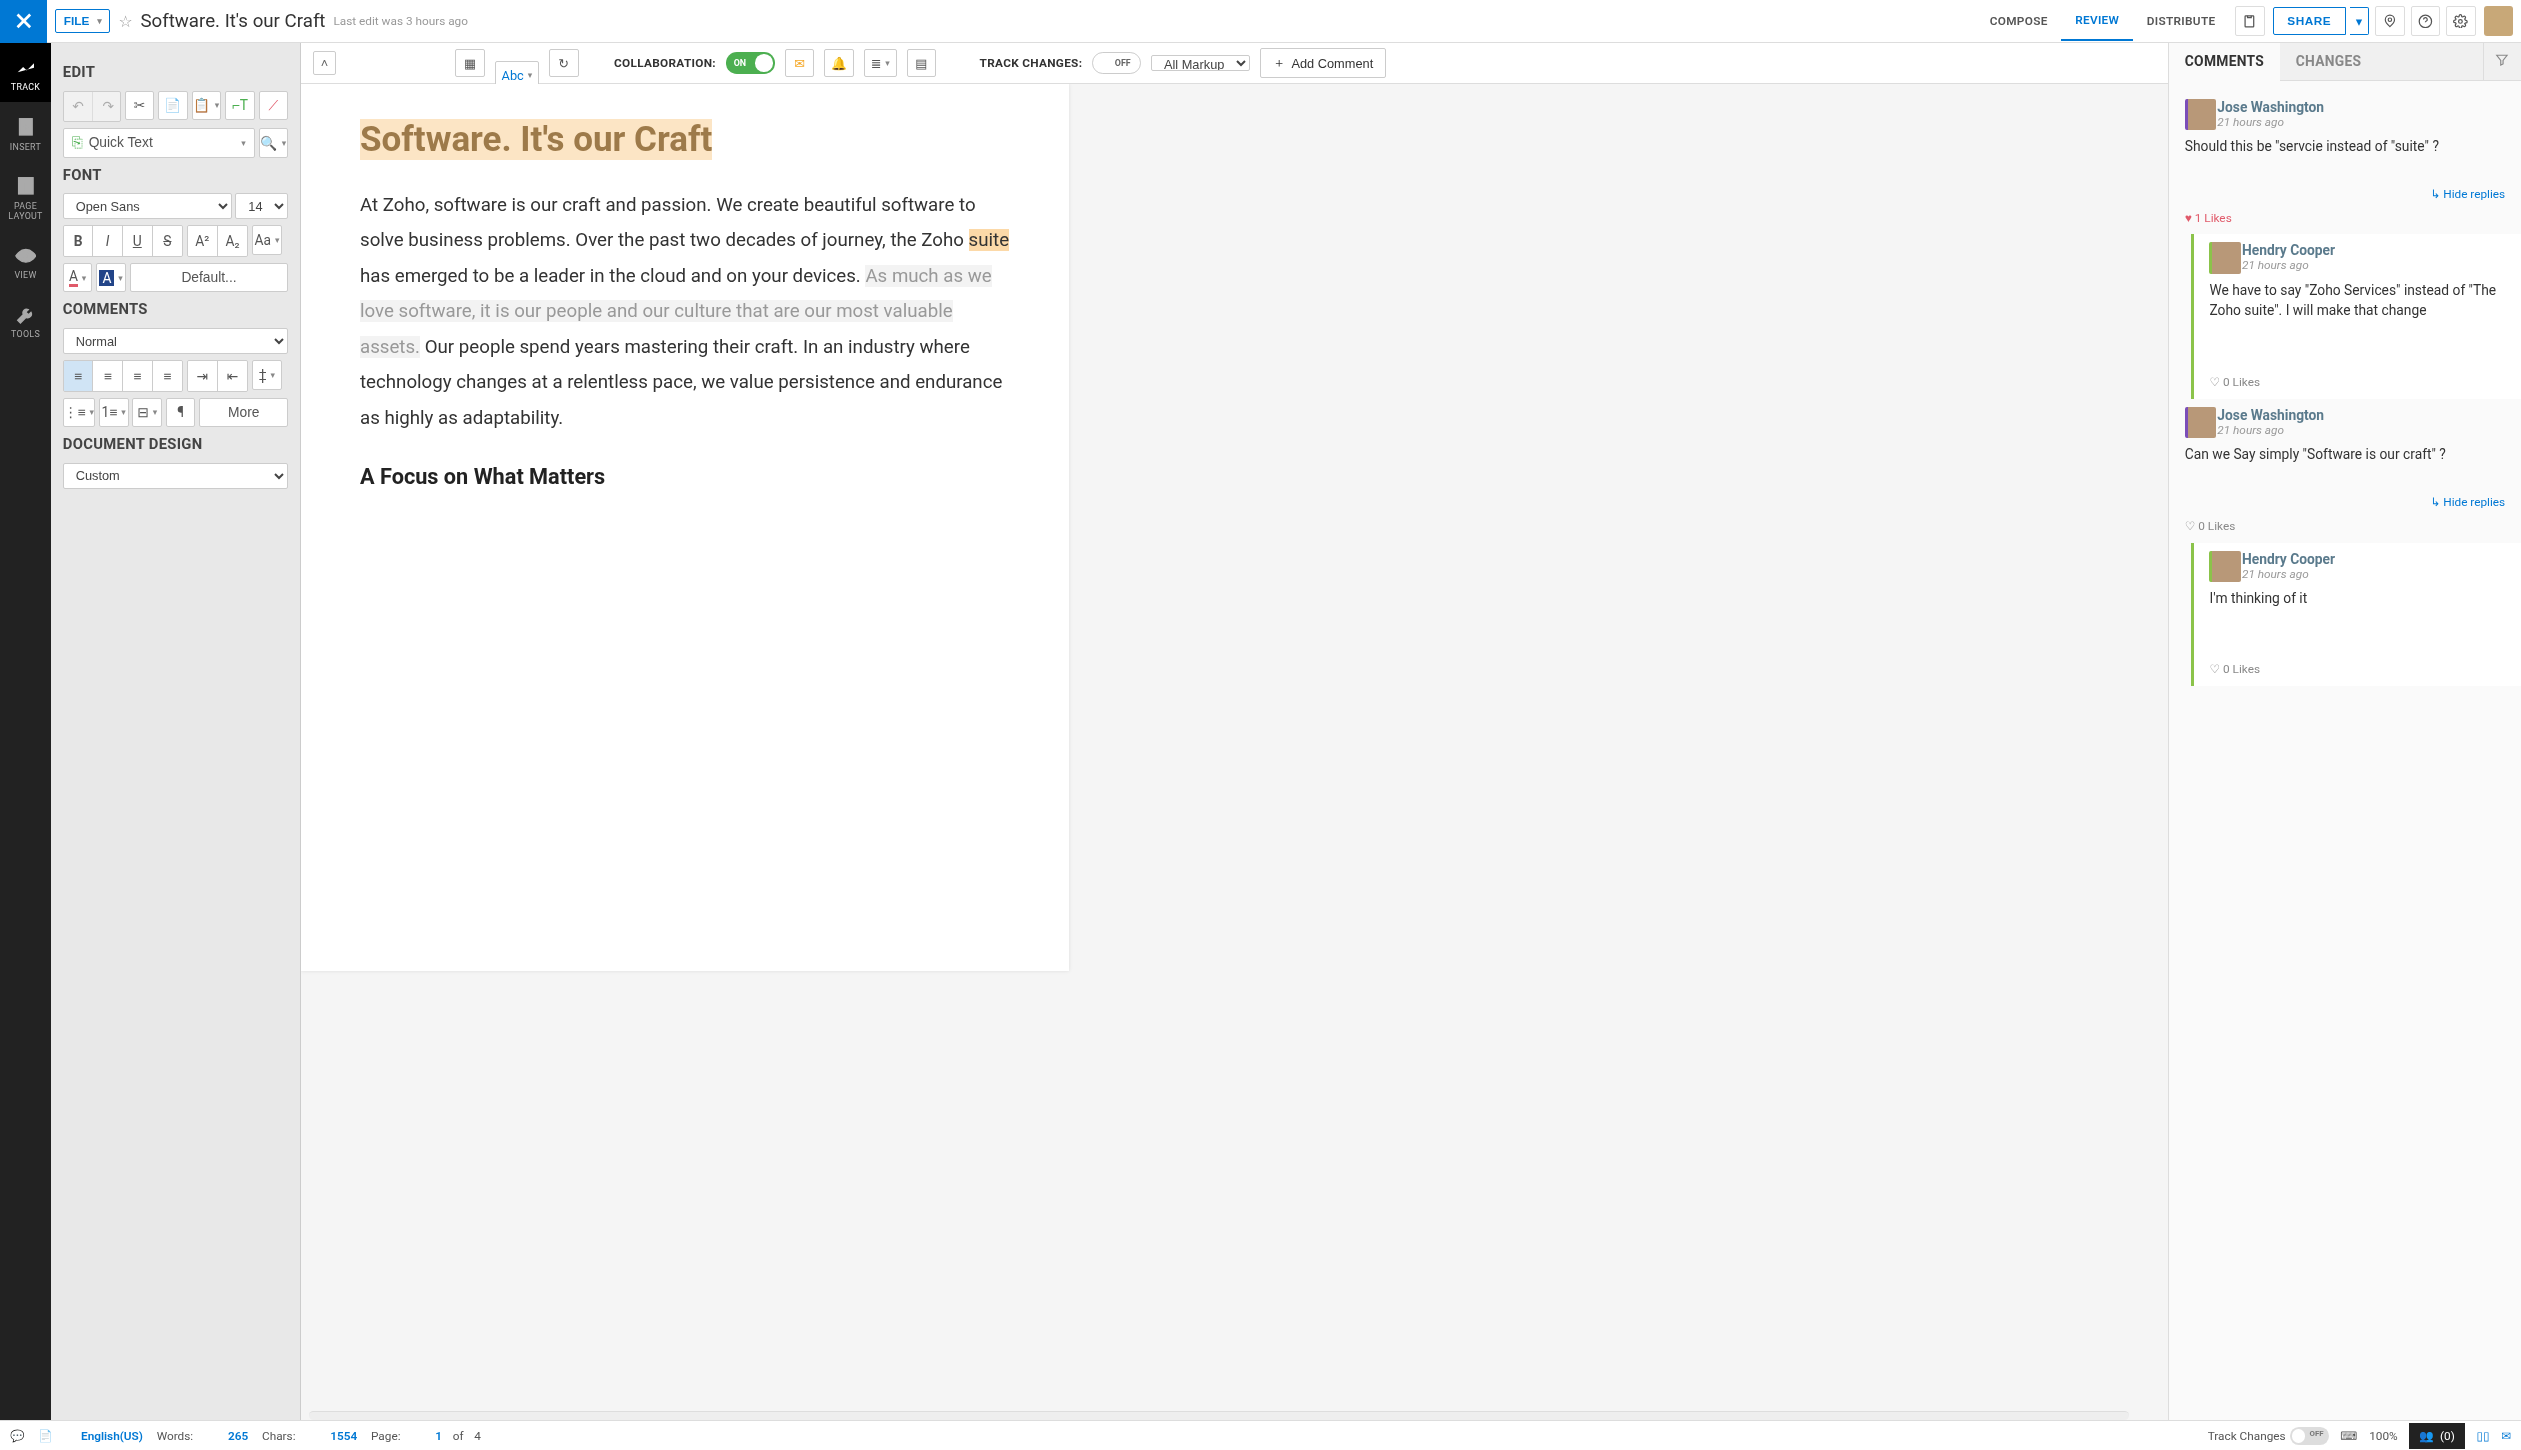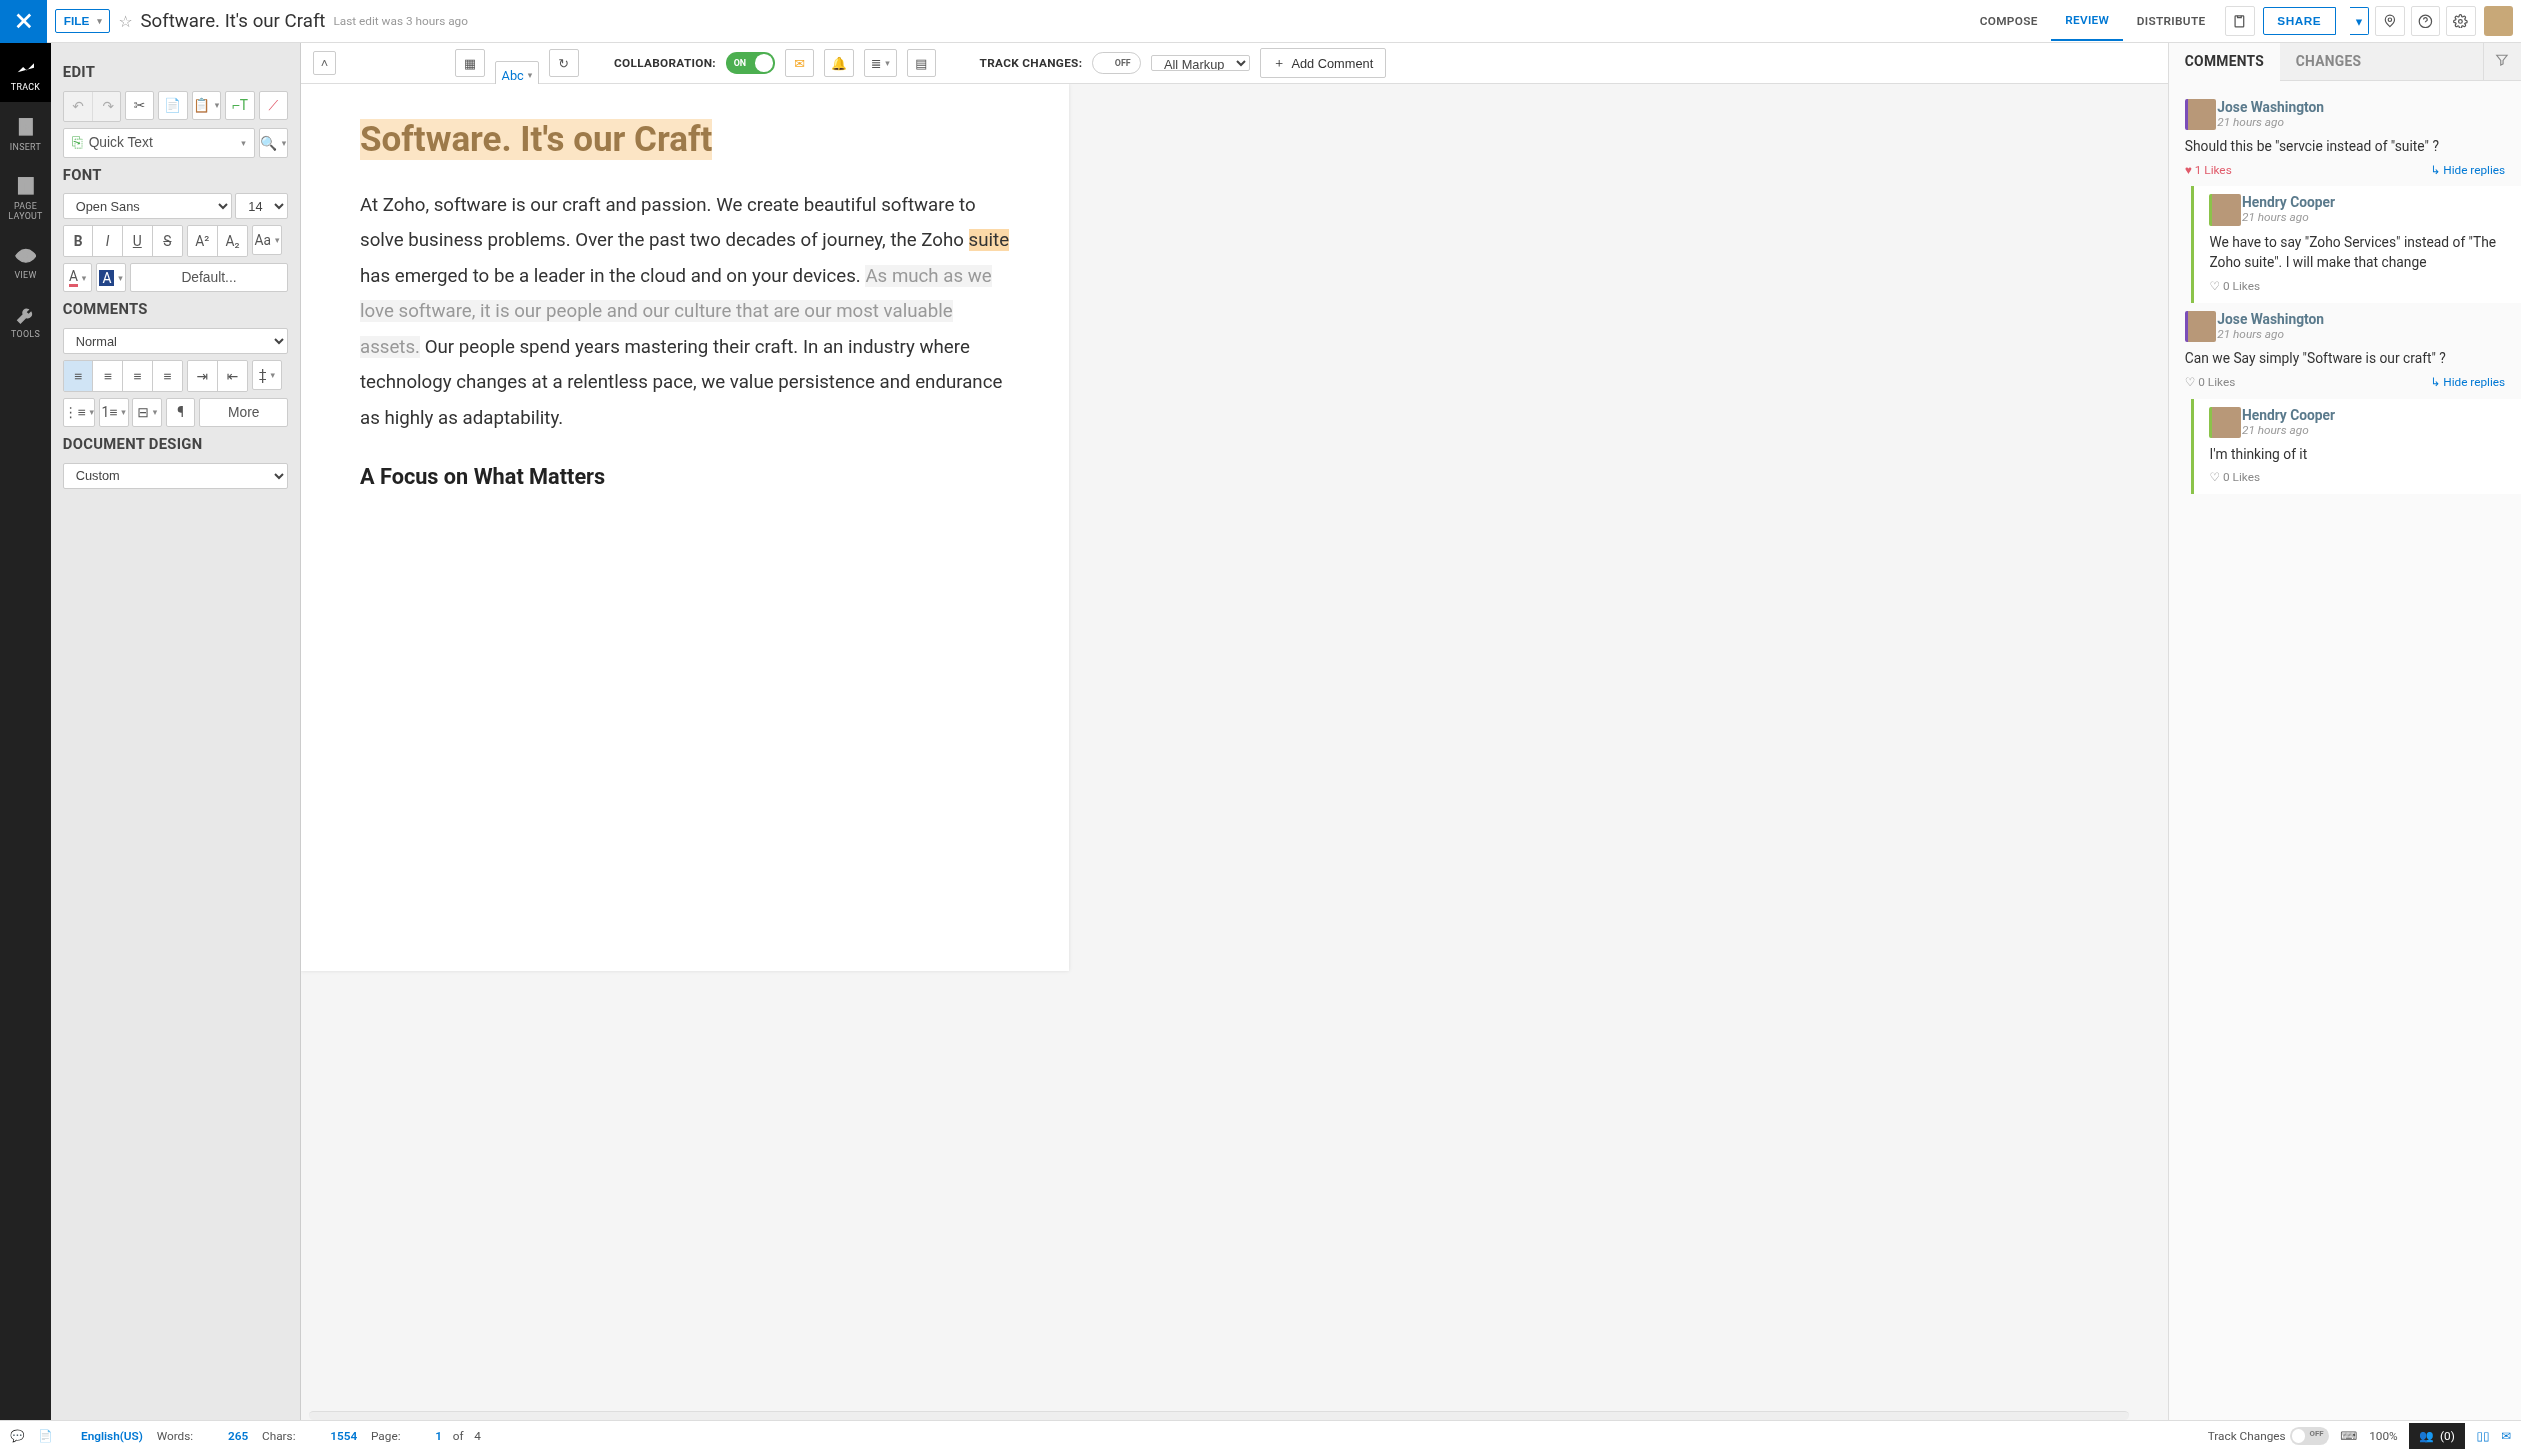--- a/index.html
+++ b/index.html
@@ -81,21 +81,21 @@
 .cp-body{flex:1;overflow:auto;padding:9.9px 0;}
 .comment{padding:7.9px 15.8px 9.9px;}
 .comment.reply{margin-left:21.7px;border-left:3px solid #8bc34a;background:#fff;}
 .c-head{display:flex;align-items:flex-start;gap:1px;margin-bottom:5.9px;}
 .c-avatar{width:31.5px;height:31.5px;border-radius:2px;background:#b89878;border-left:3px solid #7b4db8;}
 .comment.reply .c-avatar{border-left:3px solid #8bc34a;}
 .c-author{font-size:13.8px;font-weight:700;color:#5a7a8c;}
 .c-time{font-size:11.8px;color:#999;font-style:italic;}
 .c-text{font-size:13.8px;color:#333;line-height:1.5;margin:5.9px 0;}
 .c-actions{display:flex;align-items:center;gap:17.7px;font-size:11.8px;color:#888;}
-.c-like{display:flex;align-items:center;gap:3.9px;cursor:pointer;}
+.c-like{display:flex;align-items:center;gap:3.9px;cursor:pointer;margin-top:48px;}
 .c-like.liked{color:#e05a6a;}
 .c-hide{color:#0078d4;cursor:pointer;display:flex;align-items:center;gap:3.9px;margin-left:auto;}
 
 
 .statusbar{height:29.6px;border-top:1px solid #ddd;background:#fff;display:flex;align-items:center;padding:0 9.9px;gap:13.8px;font-size:11.8px;color:#555;}
 .sb-item{display:flex;align-items:center;gap:3.9px;}
 .sb-item .v{color:#0078d4;font-weight:600;margin-left:24px;}
 .statusbar .right{margin-left:auto;display:flex;align-items:center;gap:11.8px;}
 .mini-toggle{width:39px;height:17.7px;border-radius:8.9px;background:#ddd;position:relative;cursor:pointer;}
 .mini-toggle::after{content:"";width:13.8px;height:13.8px;background:#fff;border-radius:50%;position:absolute;left:2px;top:2px;}
@@ -124,21 +124,21 @@
     <div class="topbar-right">
       <span class="top-tab">COMPOSE</span>
       <span class="top-tab active">REVIEW</span>
       <span class="top-tab">DISTRIBUTE</span>
       <span class="top-icon-btn">
         <svg width="14.8" height="14.8" viewBox="0 0 24 24" fill="none" stroke="currentColor" stroke-width="2">
             <rect x="5" y="3" width="14" height="18" rx="1"></rect>
             <path d="M9 3v3h6V3"></path>
           </svg>
       </span>
-      <button class="share-btn" style="border-radius:2px 0 0 2px;margin-right:14px;">SHARE</button>
+      <button class="share-btn" style="border-radius:2px 0 0 2px;margin-right:4px;">SHARE</button>
       <span class="share-dd">▾</span>
       <span class="top-icon-btn">
         <svg width="13.8" height="13.8" viewBox="0 0 24 24" fill="none" stroke="currentColor" stroke-width="2">
             <circle cx="12" cy="10" r="3"></circle>
             <path d="M12 2a8 8 0 0 0-8 8c0 5 8 12 8 12s8-7 8-12a8 8 0 0 0-8-8z"></path>
           </svg>
       </span>
       <span class="top-icon-btn">
         <svg width="14.8" height="14.8" viewBox="0 0 24 24" fill="none" stroke="currentColor" stroke-width="2">
             <circle cx="12" cy="12" r="10"></circle>

